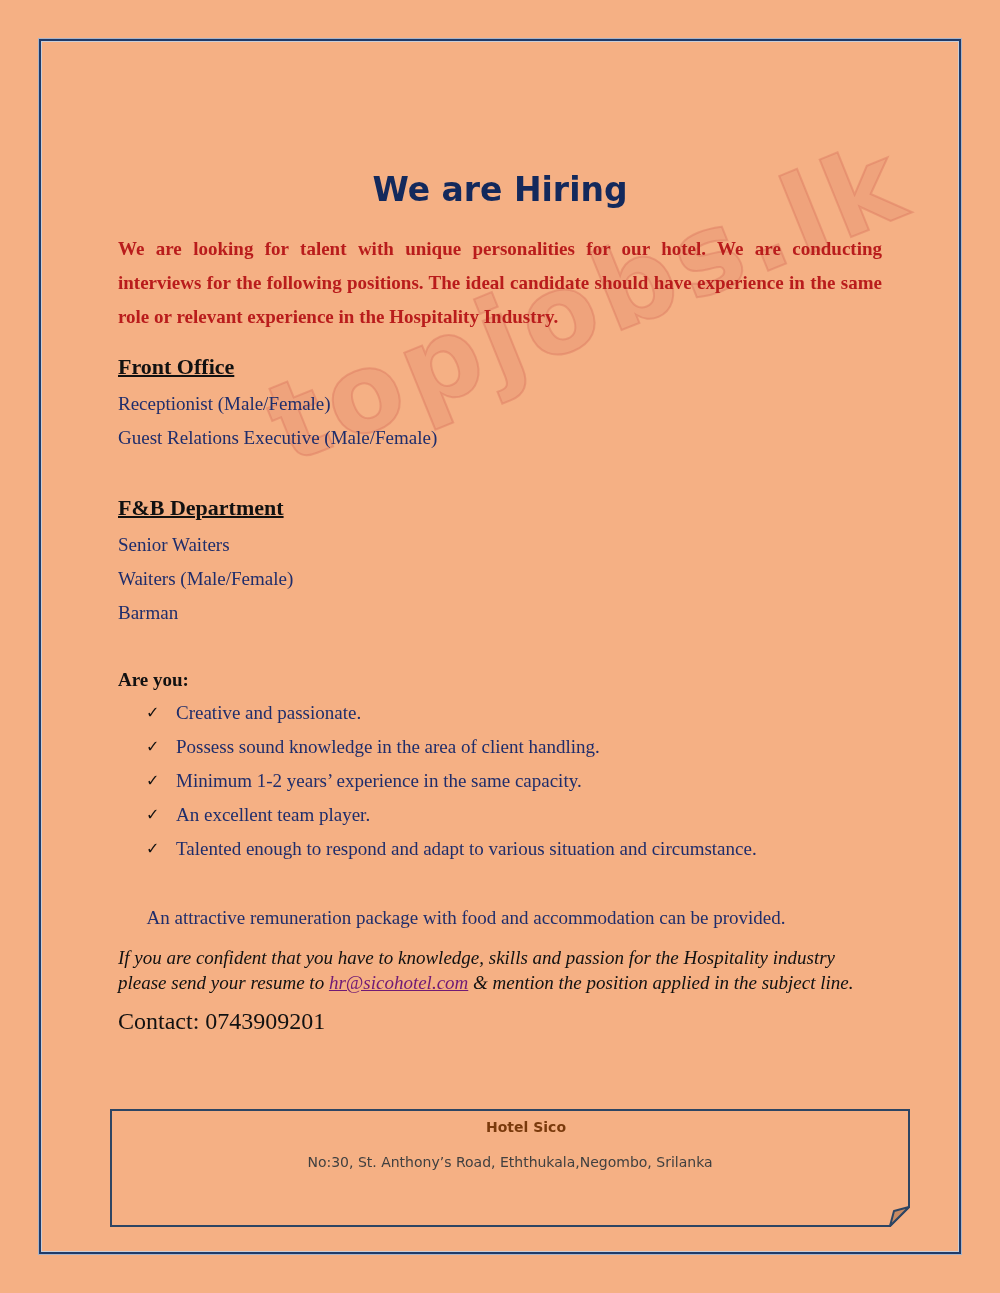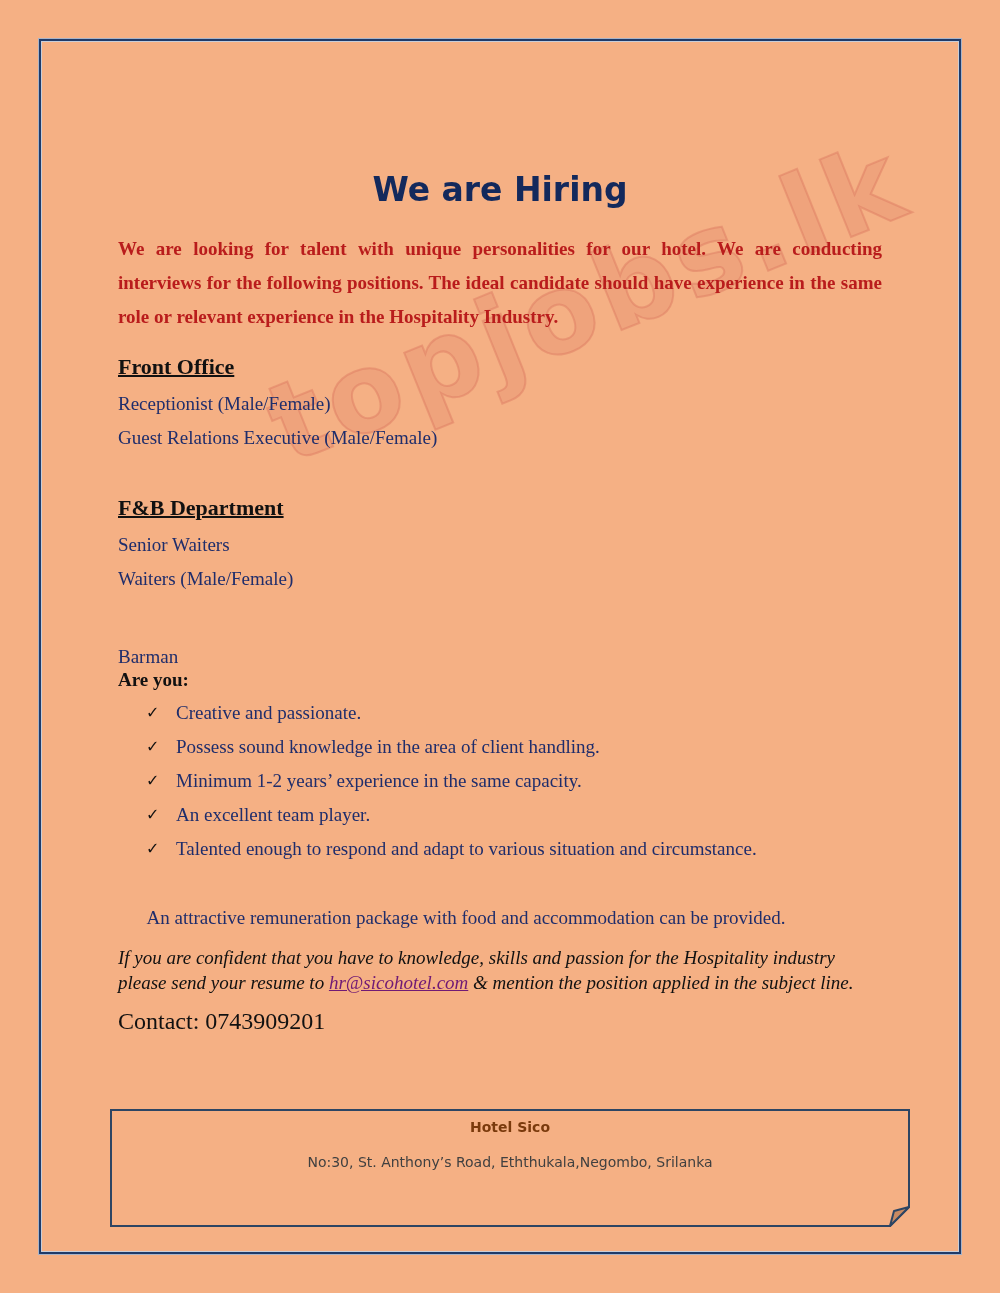--- a/index.html
+++ b/index.html
@@ -133,20 +133,21 @@
     .footer-box svg { position: absolute; left: 0; top: 0; }
     .footer-name {
       position: absolute;
       left: 0; width: 800px; top: 10px;
       text-align: center;
       font-family: "DejaVu Sans", sans-serif;
       font-weight: bold;
       font-size: 14px;
       color: #7a3a0c;
       margin: 0;
+      padding-left: 16px;
     }
     .footer-address {
       position: absolute;
       left: 0; width: 800px; top: 45px;
       text-align: center;
       font-family: "DejaVu Sans", sans-serif;
       font-size: 14px;
       color: #404040;
       margin: 0;
     }
@@ -162,21 +163,21 @@
 
 <p class="intro">We are looking for talent with unique personalities for our hotel. We are conducting interviews for the following positions. The ideal candidate should have experience in the same role or relevant experience in the Hospitality Industry.</p>
 
 <h2 class="section-heading" style="top:354px;">Front Office</h2>
 <p class="job" style="top:393px;">Receptionist (Male/Female)</p>
 <p class="job" style="top:427px;">Guest Relations Executive (Male/Female)</p>
 
 <h2 class="section-heading" style="top:495px;">F&amp;B Department</h2>
 <p class="job" style="top:534px;">Senior Waiters</p>
 <p class="job" style="top:568px;">Waiters (Male/Female)</p>
-<p class="job" style="top:602px;margin-top:44px;">Barman</p>
+<p class="job" style="top:602px;">Barman</p>
 
 <p class="are-you">Are you:</p>
 <ul class="check-list">
   <li>
     <span class="check">✓</span>
     <span>Creative and passionate.</span>
   </li>
   <li>
     <span class="check">✓</span>
     <span>Possess sound knowledge in the area of client handling.</span>

